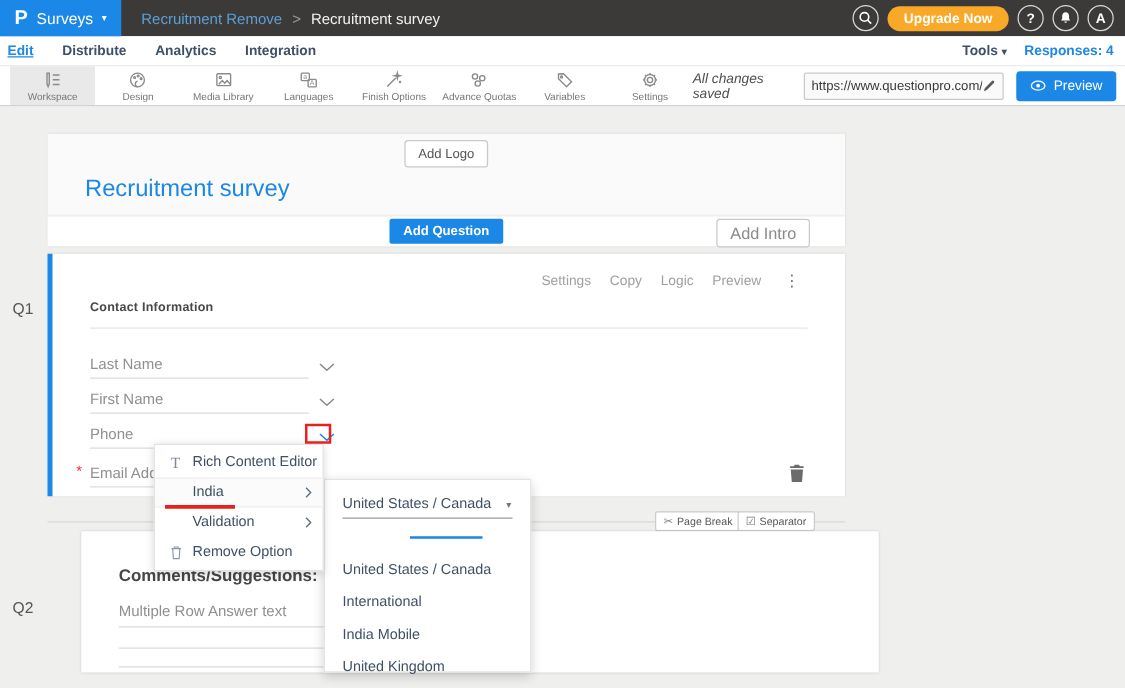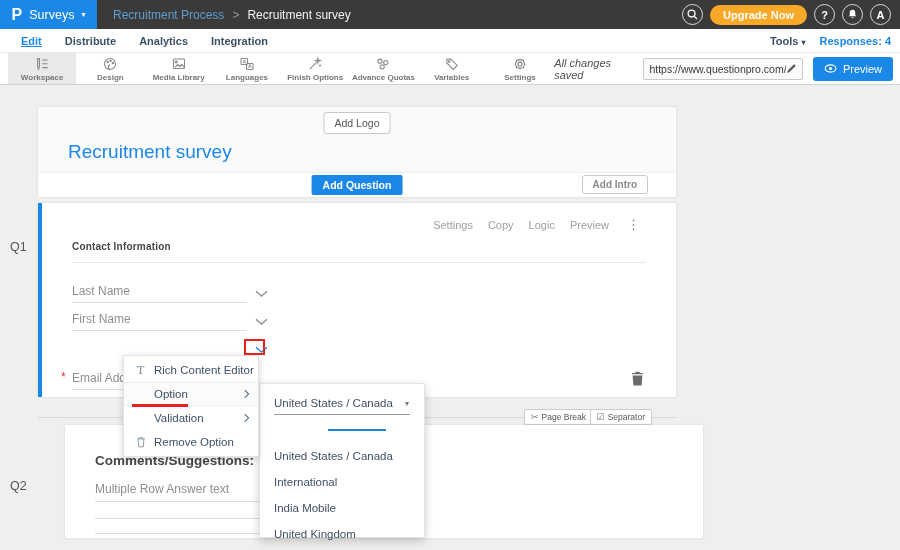--- a/index.html
+++ b/index.html
@@ -15,31 +15,31 @@
   .caret { font-size:8px; line-height:1; }
   .breadcrumb { margin-left:16px; font-size:12px; display:flex; gap:8px; align-items:center; }
   .bc-parent { color:#5d9fd4; cursor:pointer; }
   .bc-sep { color:#9a9a9a; }
   .bc-current { color:#f2f2f2; }
   .topbar-right { margin-left:auto; display:flex; align-items:center; gap:7px; padding-right:9px; }
   .circle-btn { width:21px; height:21px; border:1.6px solid #d9d9d9; border-radius:50%;
     display:flex; align-items:center; justify-content:center; color:#fff; font-size:11px; font-weight:bold; cursor:pointer; }
   .upgrade { background:#f9a827; border-radius:11px; padding:4px 13px; font-size:11px; font-weight:bold; color:#fff; cursor:pointer; }
   
-  .subnav { height:23px; background:#fff; display:flex; align-items:center; padding:0 9px 0 21px; }
+  .subnav { height:23px; background:#fff; display:flex; align-items:center; padding:0 9px 0 6px; }
   .tab { font-size:11px; font-weight:700; color:#3c5168; margin-right:23px; cursor:pointer; }
   .tab.active { color:#1b87e6; text-decoration:underline; }
   .subnav-right { margin-left:auto; display:flex; gap:14px; font-size:11px; font-weight:700; align-items:center; }
   .tools { color:#3c5168; cursor:pointer; }
   .tools .caret { color:#3c5168; font-size:8px; }
   .responses { color:#1b87e6; cursor:pointer; }
   
   .toolbar { height:33px; background:#fff; border-top:1px solid #ececec; border-bottom:1px solid #d2d2d2;
     display:flex; align-items:stretch; padding-left:8px; }
-  .tool { width:74px; display:flex; flex-direction:column; align-items:center; justify-content:center; gap:1px; color:#8b8b8b; cursor:pointer;font-weight:bold; }
+  .tool { width:74px; display:flex; flex-direction:column; align-items:center; justify-content:center; gap:1px; color:#8b8b8b; cursor:pointer; }
   .tool.active { background:#e9e9e9; }
   .tool-label { font-size:8px; color:#767676; white-space:nowrap; }
   .toolbar-right { margin-left:auto; display:flex; align-items:center; gap:10px; padding-right:7px; }
   .saved { font-style:italic; font-size:11px; color:#4f4f4f; }
   .url-box { display:flex; align-items:center; width:178px; height:22px; background:#fafafa;
     border:1px solid #c9c9c9; border-radius:2px; padding:0 5px; }
   .url-box input { flex:1; border:0; background:transparent; font-size:10.5px; color:#3a3a3a;
     font-family:"Liberation Sans", sans-serif; outline:none; min-width:0; }
   .preview-btn { background:#1b87e6; color:#fff; font-size:11px; height:24px; padding:0 11px;
     border-radius:3px; display:flex; align-items:center; gap:6px; cursor:pointer; }
@@ -47,21 +47,21 @@
   .canvas { position:relative; height:353px; }
   .card { position:absolute; left:38px; width:638px; background:#fff; box-shadow:0 0 2px rgba(0,0,0,0.13); }
   .survey-header { top:22px; height:66px; background:#fafafa; }
   .add-logo { position:absolute; top:5px; left:50%; transform:translateX(-50%); background:#fff;
     border:1px solid #c9c9c9; border-radius:3px; font-size:10.5px; color:#555; padding:4px 10px; cursor:pointer; }
   .survey-title { position:absolute; left:30px; top:34px; font-size:19px; color:#1b87e6; }
   .add-row { top:88px; height:24px; }
   .add-question { position:absolute; left:50%; transform:translateX(-50%); top:2px; background:#1b87e6;
     color:#fff; font-size:10.5px; font-weight:bold; padding:4px 11px; border-radius:2px; cursor:pointer; }
   .add-intro { position:absolute; right:28px; top:2px; background:#fff; border:1px solid #c9c9c9;
-    color:#8a8a8a; font-size:10px; padding:3px 10px; border-radius:3px; cursor:pointer;font-weight:bold; }
+    color:#8a8a8a; font-size:13px; padding:3px 10px; border-radius:3px; cursor:pointer; }
   .q-label { position:absolute; font-size:12.5px; color:#555; }
   #q1-label { left:10px; top:155px; }
   #q2-label { left:10px; top:394px; }
   .q1-card { top:118px; height:194px; border-left:4px solid #1b87e6; }
   .q-actions { position:absolute; top:14px; right:36px; display:flex; gap:15px; font-size:11px;
     color:#a0a0a0; align-items:center; }
   .q-actions span { cursor:pointer; }
   .kebab { color:#777; font-size:13px; margin-left:3px; }
   .q-heading { position:absolute; left:30px; top:38px; font-size:10px; font-weight:700; color:#474747; letter-spacing:0.2px; cursor:text; }
   .q1-divider { position:absolute; left:30px; right:30px; top:59px; border-bottom:1px solid #e6e6e6; }
@@ -110,21 +110,21 @@
 </head>
 <body>
 
 <div class="topbar">
   <div class="brand">
     <span class="brand-logo">P</span>
     <span class="brand-label">Surveys</span>
     <span class="caret">▾</span>
   </div>
   <div class="breadcrumb">
-    <span class="bc-parent">Recruitment Process</span>
+    <span class="bc-parent">Recruitment Remove</span>
     <span class="bc-sep">&gt;</span>
     <span class="bc-current">Recruitment survey</span>
   </div>
   <div class="topbar-right">
     <div class="circle-btn">
       <svg width="13" height="13" viewBox="0 0 14 14">
           <circle cx="6" cy="6" r="3.7" fill="none" stroke="#fff" stroke-width="1.4"></circle>
           <path d="M8.8 8.8 l3 3" stroke="#fff" stroke-width="1.4"></path>
         </svg>
     </div>
@@ -269,20 +269,21 @@
               <path d="M1 1.2 l5.5 5 5.5 -5"></path>
             </svg></span>
       </div>
       <div class="field">
         <span class="field-label">First Name</span>
         <span class="chevron"><svg width="13" height="8" viewBox="0 0 13 8" fill="none" stroke="currentColor" stroke-width="1.3">
               <path d="M1 1.2 l5.5 5 5.5 -5"></path>
             </svg></span>
       </div>
       <div class="field">
+        <span class="field-label">Phone</span>
         <span class="chevron blue"><svg width="13" height="8" viewBox="0 0 13 8" fill="none" stroke="currentColor" stroke-width="1.3">
               <path d="M1 1.2 l5.5 5 5.5 -5"></path>
             </svg></span>
       </div>
       <div class="field gap">
         <span class="req">*</span>
         <span class="field-label">Email Address</span>
       </div>
     </div>
     <span class="q1-trash">
@@ -313,21 +314,21 @@
   </div>
 
 </div>
 
 <div class="context-menu">
   <div class="menu-item">
     <span class="mi-icon t">T</span>
     <span>Rich Content Editor</span>
   </div>
   <div class="menu-item hl">
-    <span>Option</span>
+    <span>India</span>
     <span class="mi-sub"><svg width="6" height="10" viewBox="0 0 7 11" fill="none" stroke="#5f6f7f" stroke-width="1.3">
           <path d="M1 1 l4.3 4.5 -4.3 4.5"></path>
         </svg></span>
     <span class="fmt-underline"></span>
   </div>
   <div class="menu-item">
     <span>Validation</span>
     <span class="mi-sub"><svg width="6" height="10" viewBox="0 0 7 11" fill="none" stroke="#5f6f7f" stroke-width="1.3">
           <path d="M1 1 l4.3 4.5 -4.3 4.5"></path>
         </svg></span>

